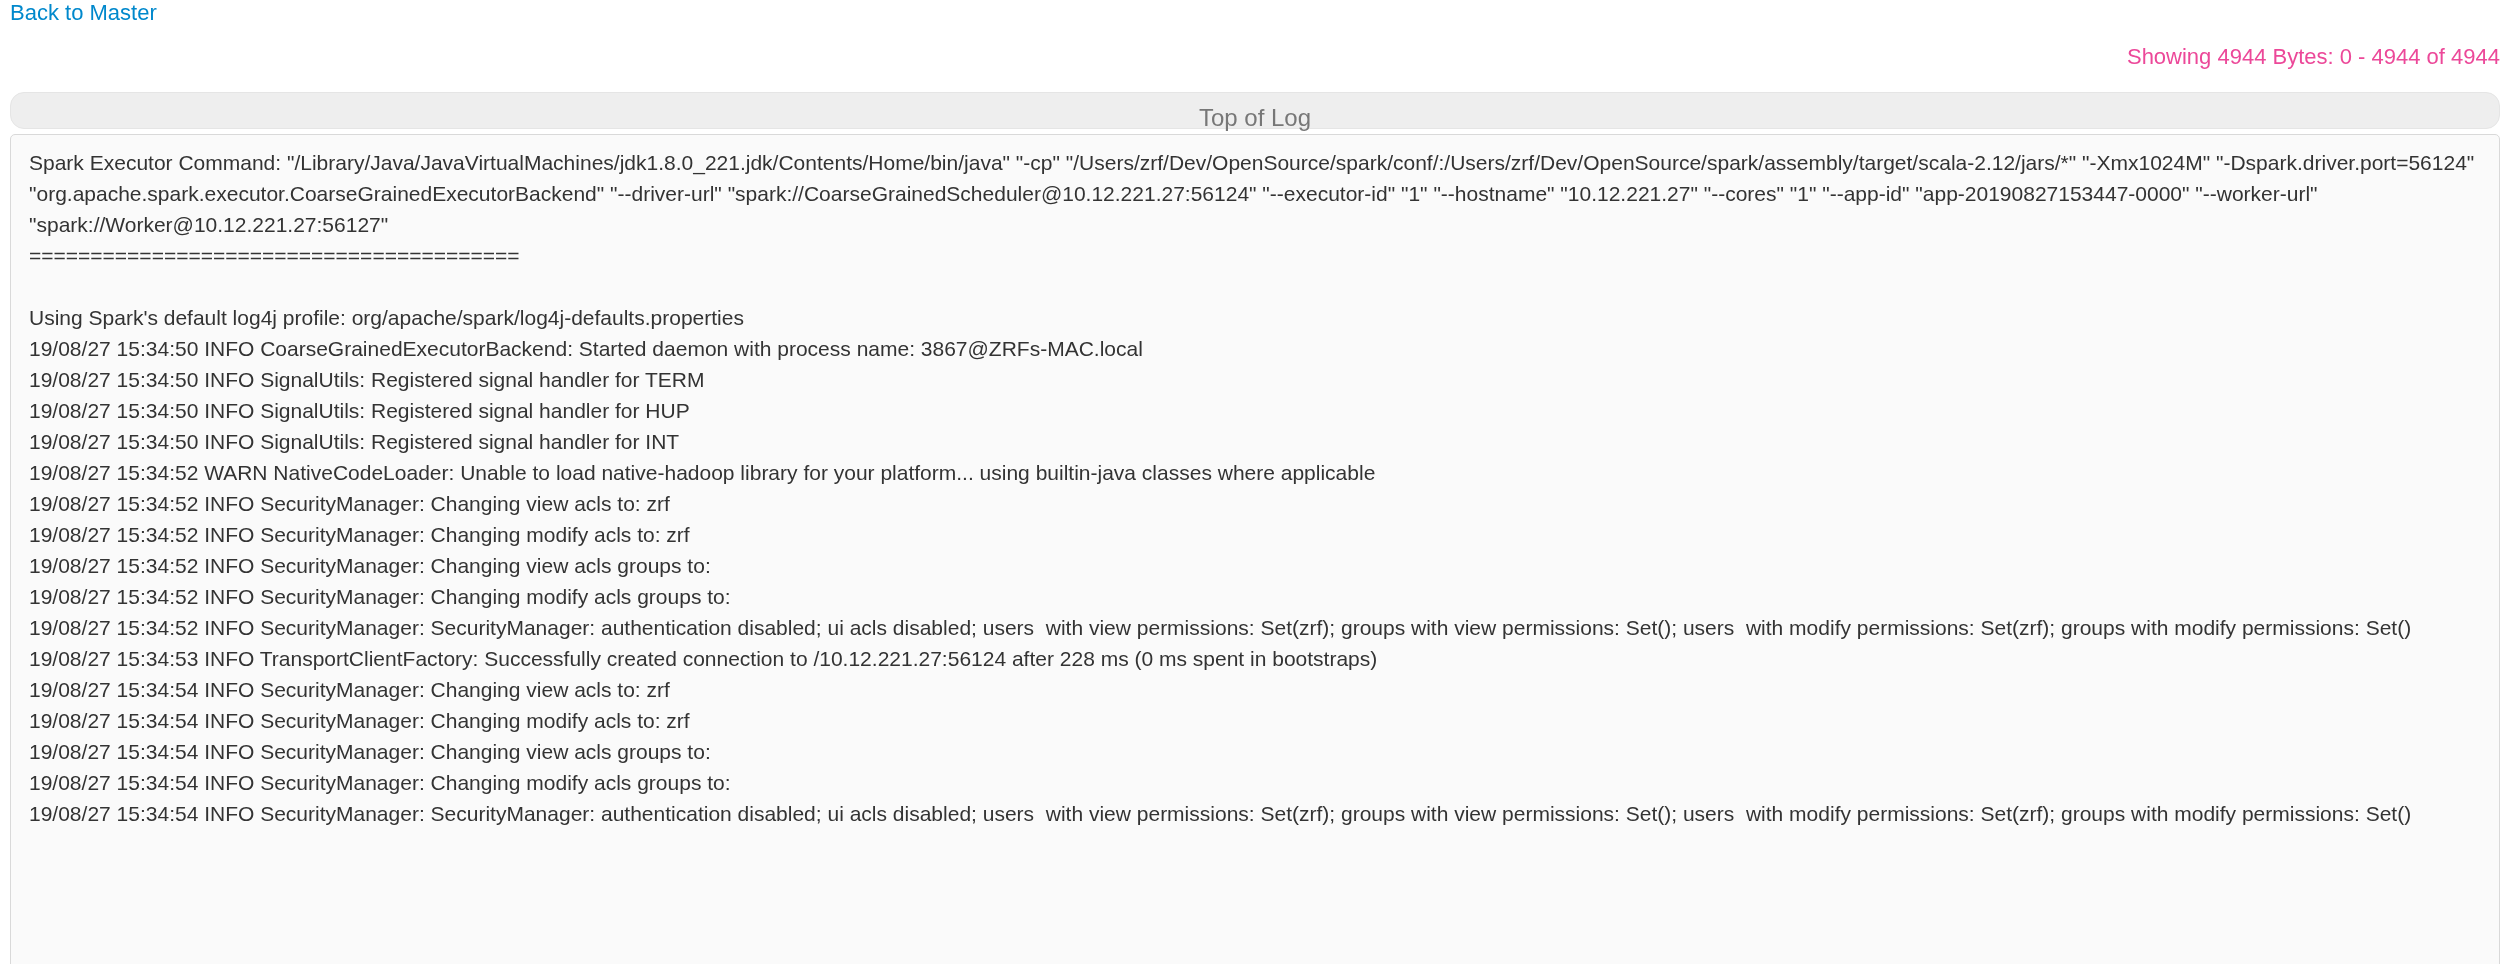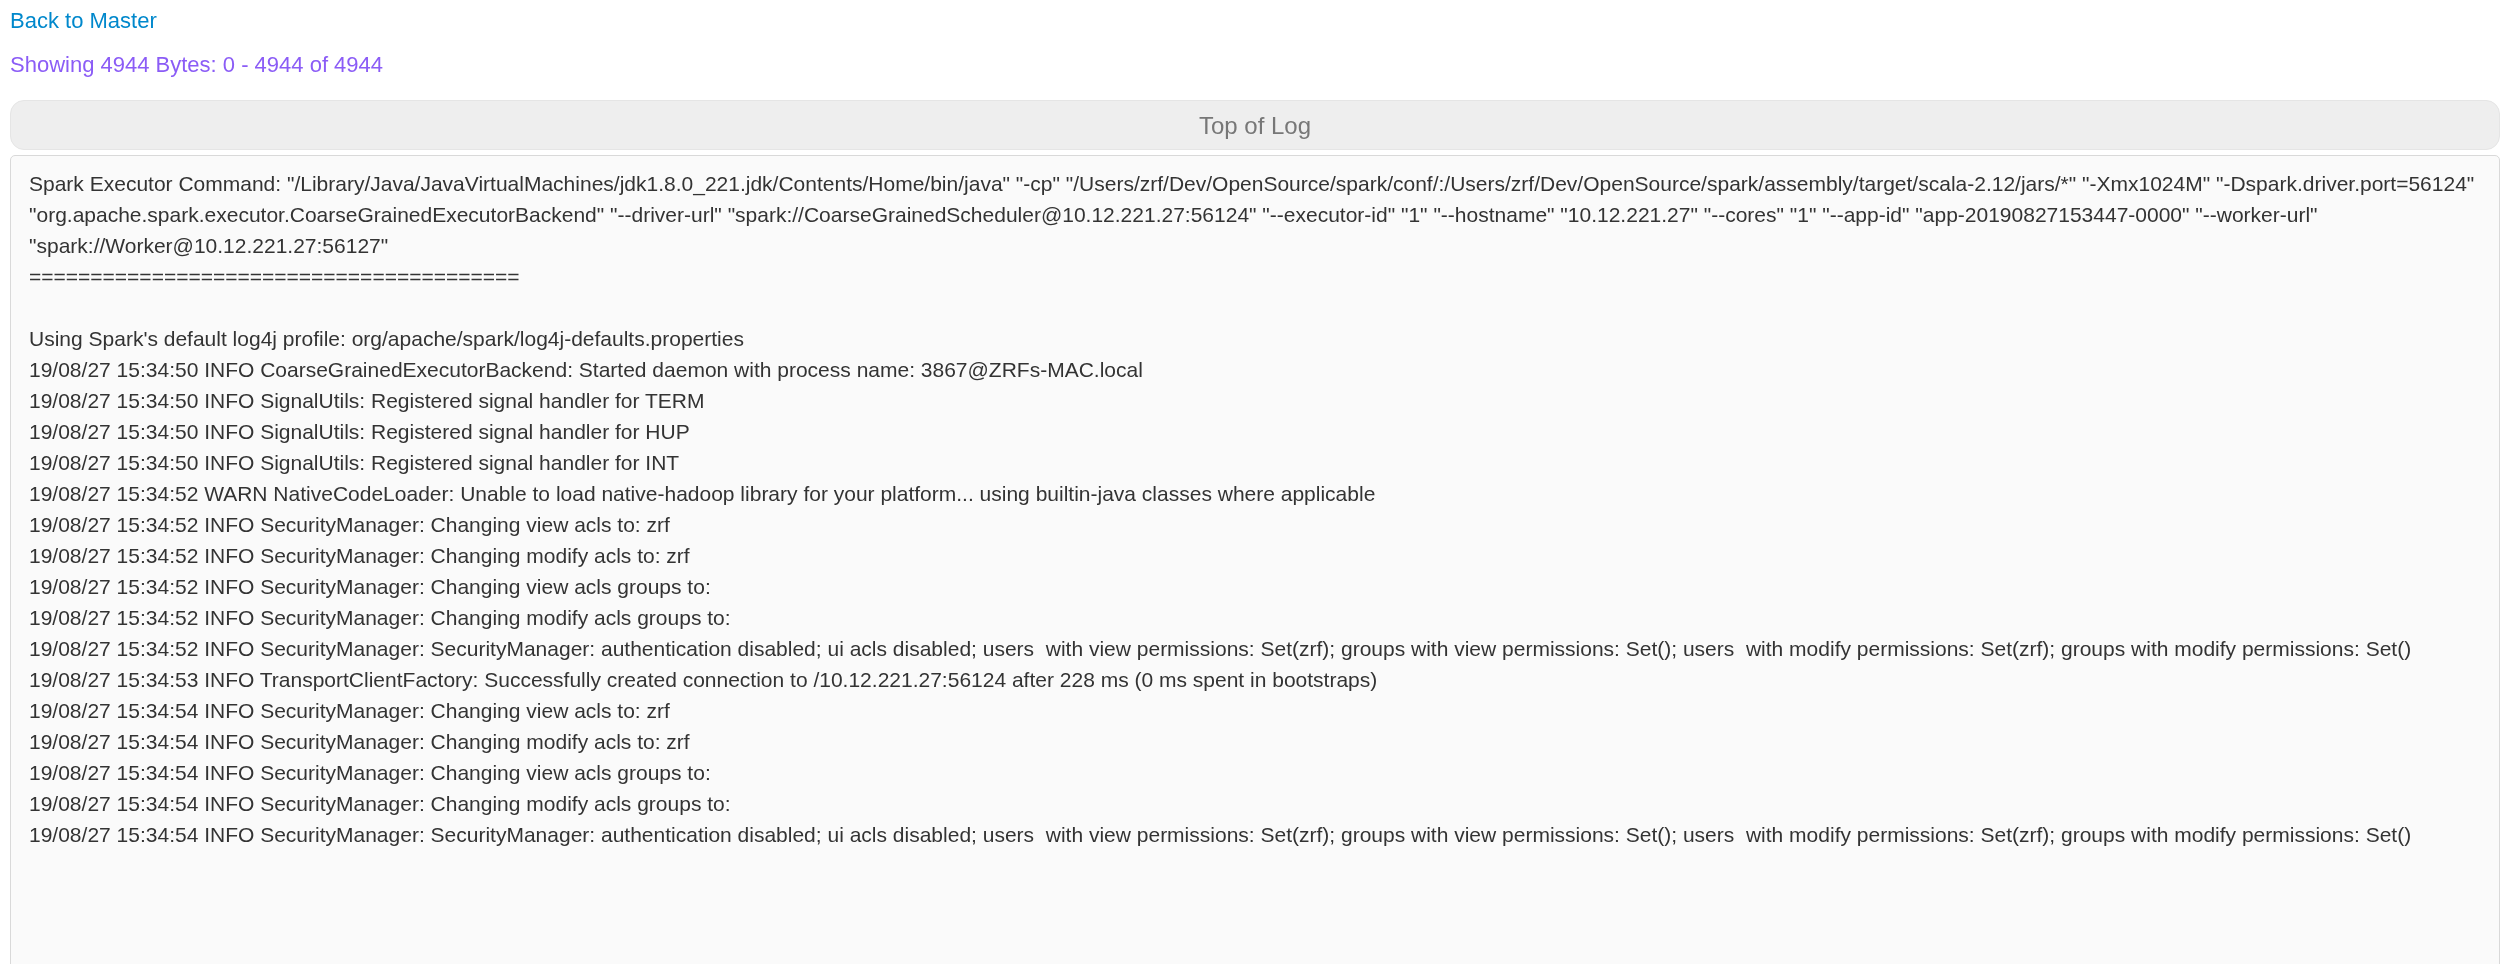--- a/index.html
+++ b/index.html
@@ -7,37 +7,38 @@
     margin: 0;
     padding: 0;
     width: 2510px;
     height: 964px;
     overflow: hidden;
     background: #ffffff;
     font-family: "Liberation Sans", sans-serif;
   }
   .page { padding: 0 10px; }
 
-  .nav-row { padding-top: 8px; }
+  .nav-row { padding-top: 0; }
   .back-link {
     color: #0088cc;
     font-size: 22px;
     text-decoration: none;
     cursor: pointer;
   }
 
   .range-text {
     margin-top: 18px;
     font-size: 22px;
-    color: #8b5cf6;
+    color: #ec4899;
+    text-align: right;
   }
 
   .top-alert {
     margin-top: 22px;
-    height: 50px;
+    height: 37px;
     line-height: 50px;
     text-align: center;
     background: #eeeeee;
     border: 1px solid #e5e5e5;
     border-radius: 14px;
     color: #777777;
     font-size: 24px;
   }
 
   .log-box {

